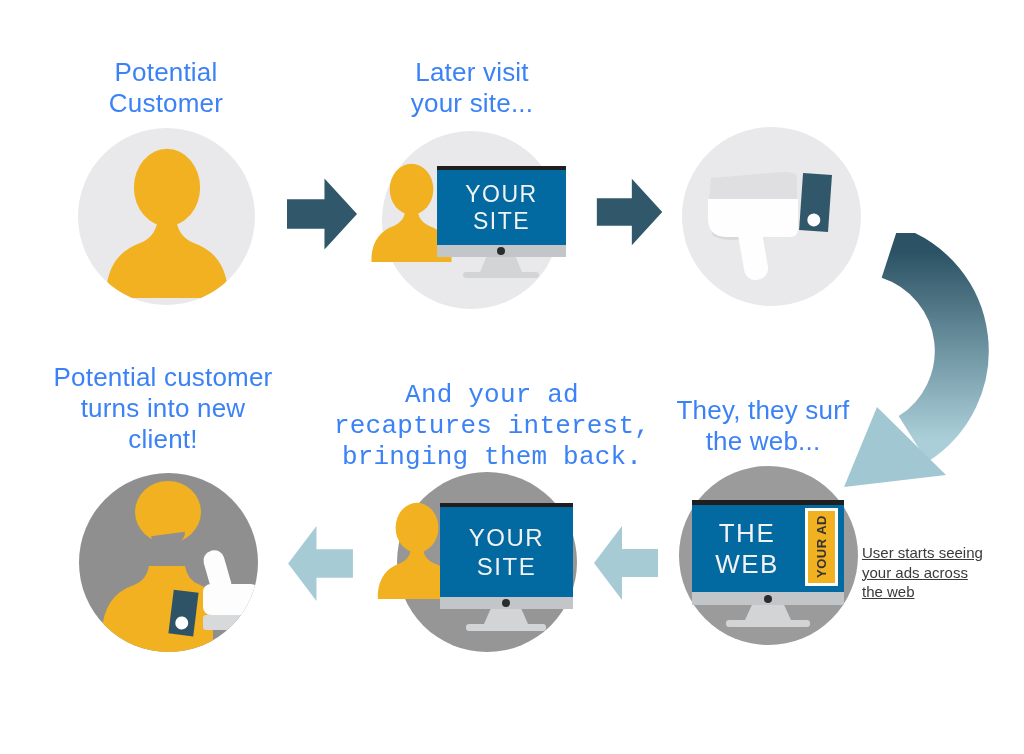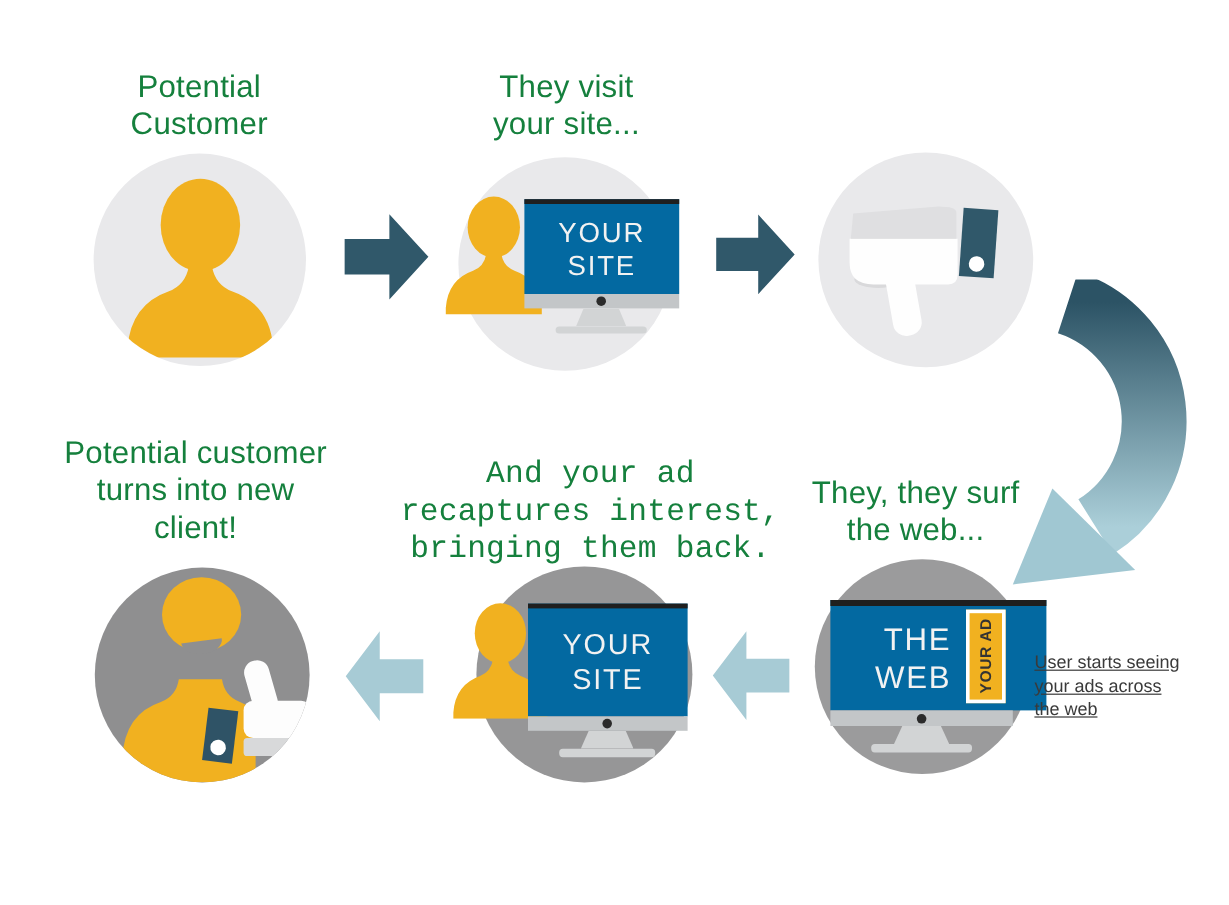--- a/index.html
+++ b/index.html
@@ -3,21 +3,21 @@
 <meta charset="utf-8">
 <style>
   html,body{margin:0;padding:0;background:#fff;}
   .stage{
     position:relative;width:1024px;height:754px;background:#ffffff;overflow:hidden;
     font-family:"Liberation Sans", sans-serif;color:#2B2B2B;
   }
   .abs{position:absolute;}
   .label{
     position:absolute;text-align:center;white-space:pre-line;
-    font-size:26px;line-height:31px;font-weight:500;letter-spacing:0.2px;color:#15803d;
+    font-size:26px;line-height:31px;font-weight:500;letter-spacing:0.2px;color:#3b82f6;
   }
   .caption{
     position:absolute;text-align:left;white-space:pre-line;
     font-size:15px;line-height:19.5px;font-weight:400;color:#3A3A3A;text-decoration:underline;
   }
   .circle{position:absolute;border-radius:50%;}
   .circle.clip{overflow:hidden;}
   .light{background:#E9E9EB;}
   
   .monitor{position:absolute;}
@@ -38,21 +38,21 @@
   }
   svg{display:block;}
 </style>
 </head>
 <body>
 
 <div class="stage">
 
   <div class="label" style="left:36px;top:57px;width:260px;">Potential
 Customer</div>
-  <div class="label" style="left:342px;top:57px;width:260px;">They visit
+  <div class="label" style="left:342px;top:57px;width:260px;">Later visit
 your site...</div>
 
   <div class="circle clip light" style="left:78px;top:128px;width:177px;height:177px;">
     <svg class="abs" style="left:20px;top:8px;" width="138" height="172" viewBox="0 0 100 110">
       <ellipse cx="50" cy="30" rx="24" ry="28" fill="#F1B120"></ellipse>
       <path d="M 6 110 L 6 104 Q 8 78 31 70 Q 41 66 43 55 L 57 55 Q 59 66 69 70 Q 92 78 94 104 L 94 110 Z" fill="#F1B120"></path>
     </svg>
   </div>
 
   <svg class="abs" style="left:287px;top:176px;" width="71" height="76" viewBox="0 0 72 76">
@@ -110,21 +110,21 @@
 the web...</div>
   <div class="label" style="left:330px;top:380px;width:324px;font-family:Liberation Mono, monospace;">And your ad
 recaptures interest,
 bringing them back.</div>
   <div class="label" style="left:13px;top:362px;width:300px;">Potential customer
 turns into new
 client!</div>
 
   <div class="circle" style="left:679px;top:466px;width:179px;height:179px;background:#9B9B9C;"></div>
   <div class="monitor" style="left:692px;top:500px;width:152px;height:128px;">
-    <div class="screen" style="left:0;top:0;width:180px;height:92px;border-top-width:5px;font-size:26px;line-height:31px;padding-right:42px;text-align:right;">THE
+    <div class="screen" style="left:0;top:0;width:152px;height:92px;border-top-width:5px;font-size:26px;line-height:31px;padding-right:42px;">THE
 WEB</div>
     <div class="ad-strip" style="right:6px;top:8px;width:33px;height:78px;">YOUR AD</div>
     <div class="bezel" style="left:0;top:92px;width:152px;height:13px;"></div>
     <div class="cam-dot" style="left:72px;top:95px;"></div>
     <div class="stand" style="left:53px;top:105px;width:46px;height:15px;"></div>
     <div class="base" style="left:34px;top:120px;width:84px;height:7px;"></div>
   </div>
   <div class="caption" style="left:862px;top:543px;width:152px;">User starts seeing
 your ads across
 the web</div>

